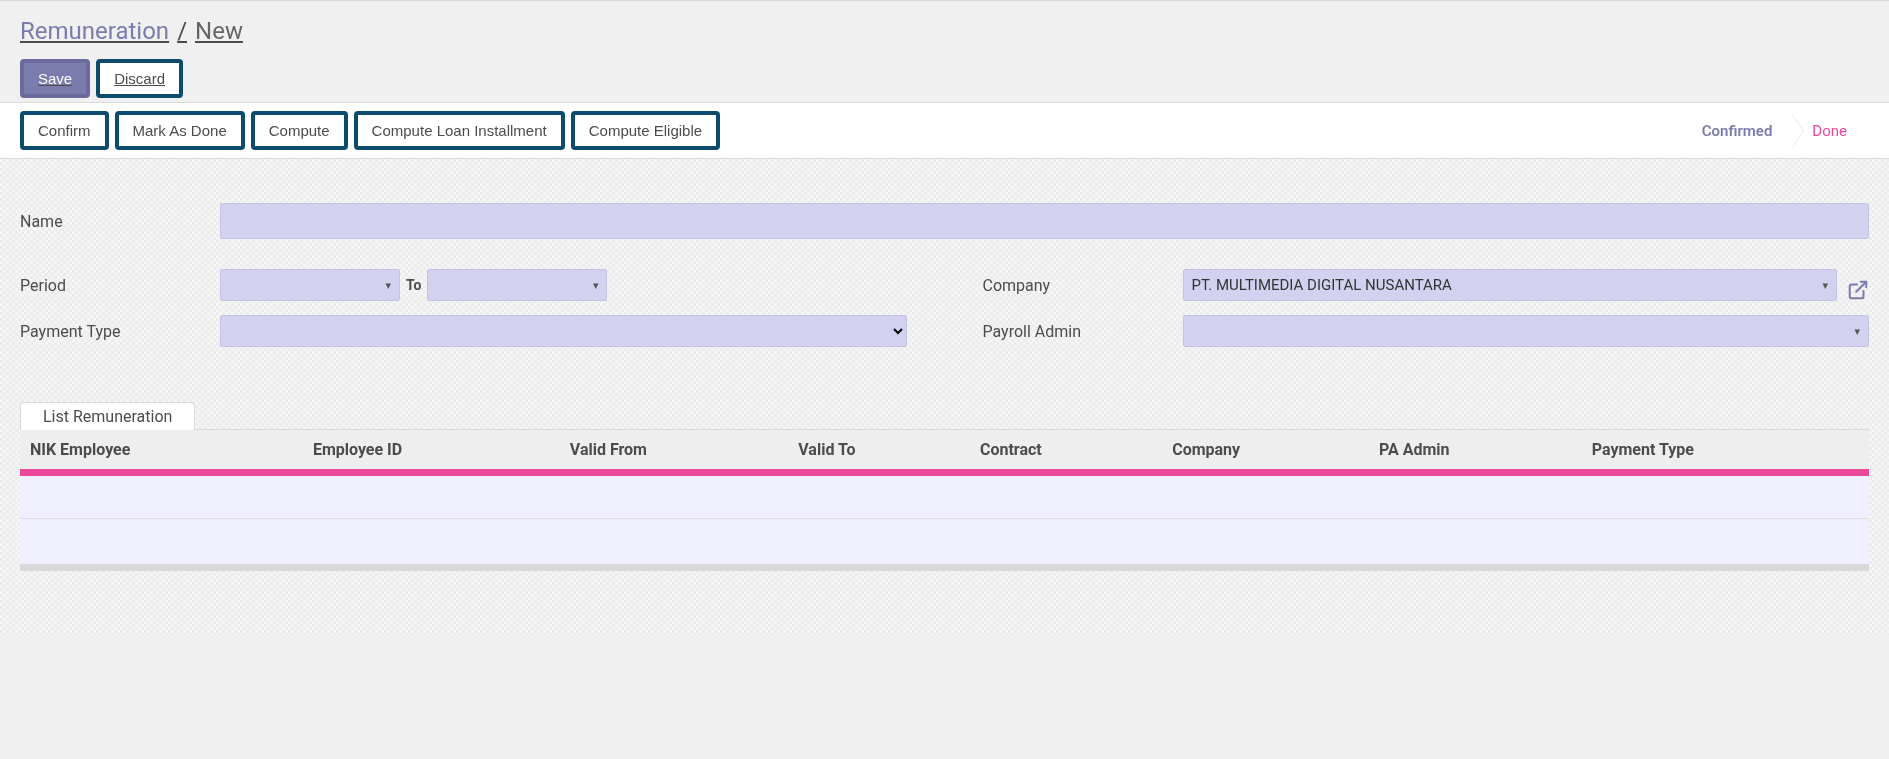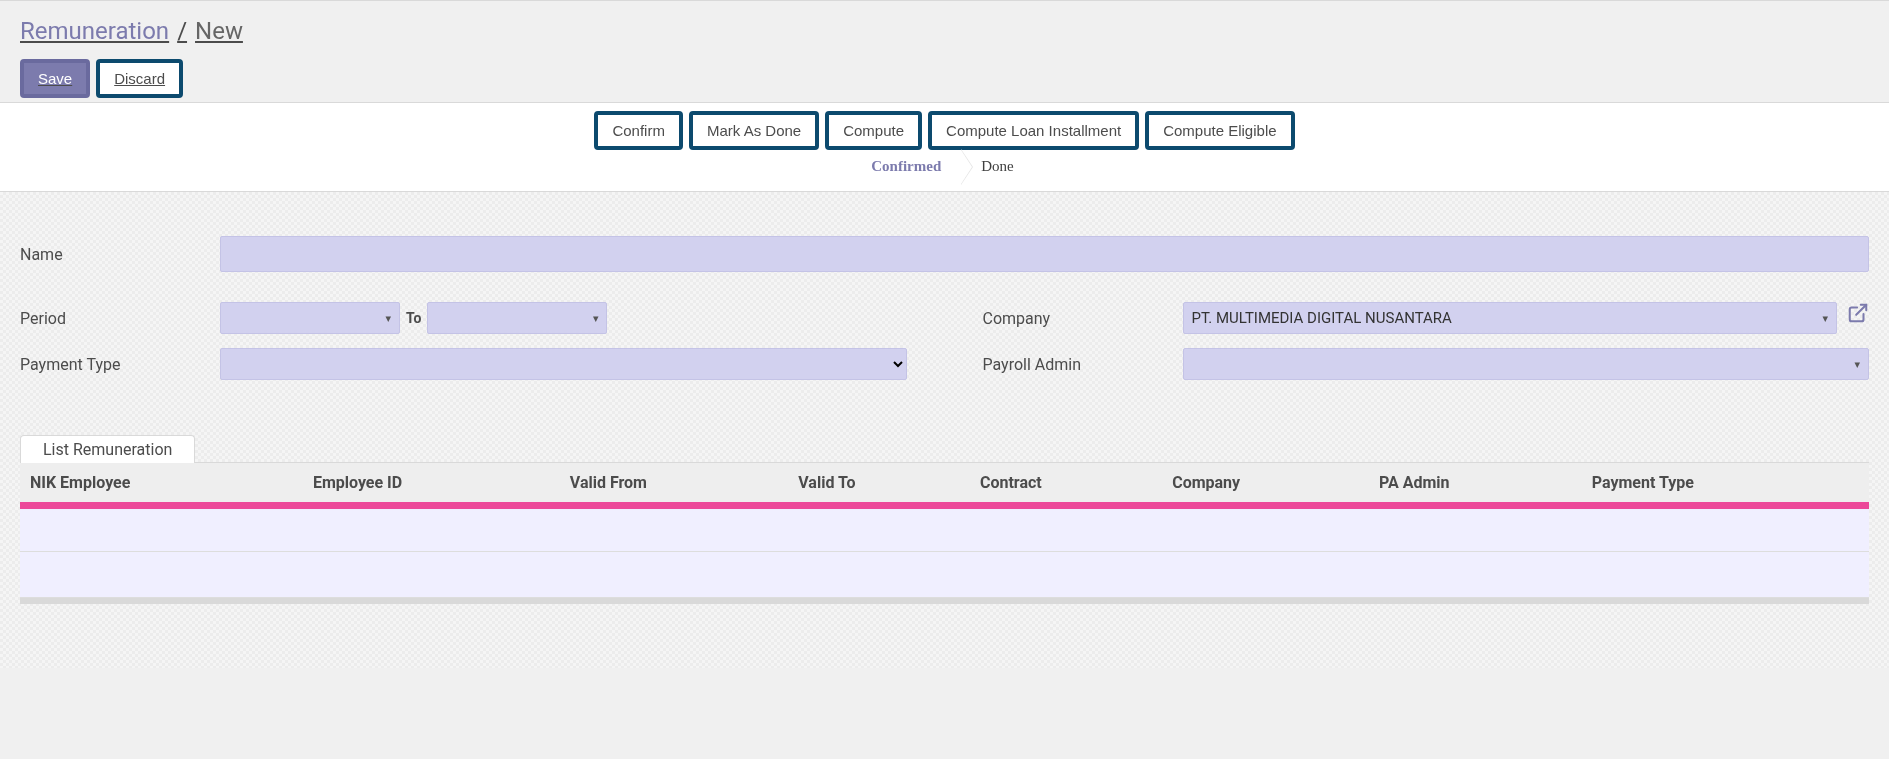--- a/index.html
+++ b/index.html
@@ -50,35 +50,33 @@
     font-weight: 500;
   }
   .statusbar {
     background: #fff;
     border-top: 1px solid #d9d9d9;
     border-bottom: 1px solid #d9d9d9;
     padding: 8px 20px;
     display: flex;
     align-items: center;
     justify-content: space-between;
-    flex-direction: column;
   }
   .statusbar-left {
     display: flex;
     gap: 6px;
   }
   .statusbar-right {
     display: flex;
     align-items: center;
-    font-family: Liberation Serif, serif;
   }
   .status-step {
     position: relative;
     padding: 8px 22px 8px 18px;
-    color: #404040;
+    color: #ec4899;
     font-size: 15px;
     background: transparent;
   }
   .status-step.active {
     color: #7C7BAD;
     font-weight: 600;
   }
   .status-step .arrow {
     position: absolute;
     right: -10px;
@@ -168,21 +166,21 @@
     flex: 1;
     height: 32px;
     background: #d2d1ef;
     border: 1px solid #c4c3e6;
     border-radius: 2px;
     padding: 2px 8px;
     font-size: 15px;
   }
   .m2o-wrap {
     display: flex;
-    align-items: flex-start;
+    align-items: flex-end;
     gap: 10px;
     flex: 1;
   }
   .m2o-wrap .dropdown-box { flex: 1; }
   .ext-link-icon {
     color: #7C7BAD;
     cursor: pointer;
     width: 22px; height: 22px;
   }
 

